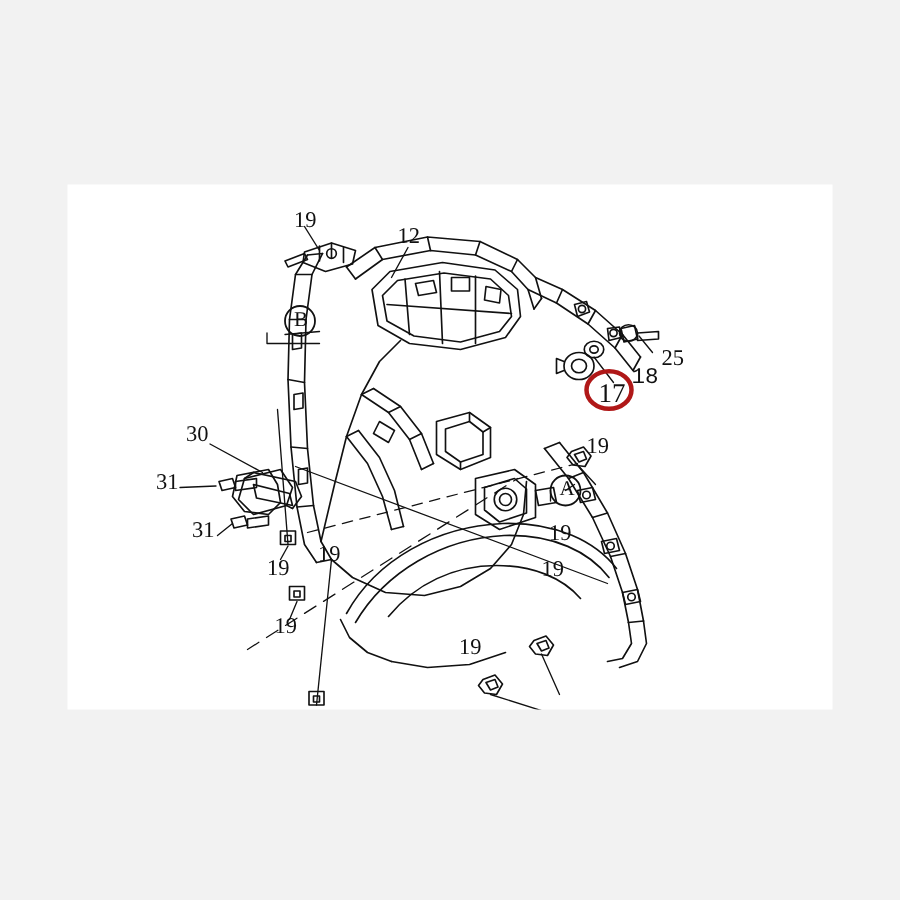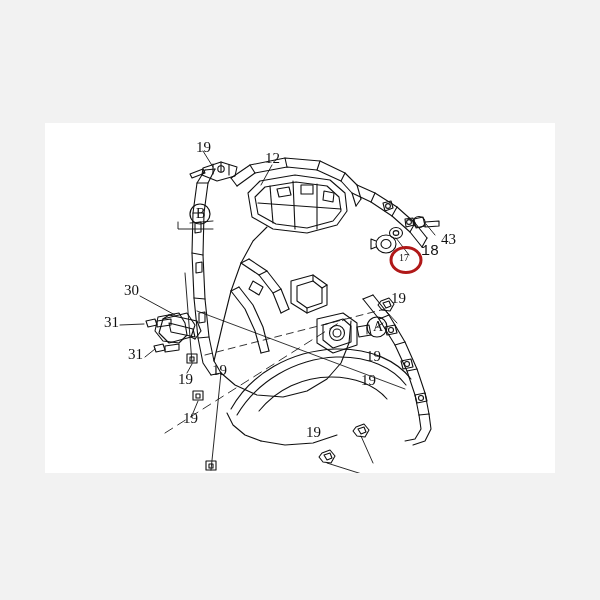--- a/index.html
+++ b/index.html
@@ -30,21 +30,21 @@
     position:absolute;
     font-family:"Liberation Serif", serif;
     font-size:14px;
     color:#111111;
     line-height:1;
     white-space:nowrap;
   }
   .hl-num{
     position:absolute;
     font-family:"Liberation Serif", serif;
-    font-size:10px;
+    font-size:18px;
     color:#111111;
     line-height:1;
   }
 </style>
 </head>
 <body>
 
 <div id="stage">
 
   <div id="canvas">
@@ -293,21 +293,21 @@
     <div class="lbl" style="left:138px;top:288px;">19</div>
     <div class="lbl" style="left:79px;top:160px;font-family:Liberation Serif, serif;">30</div>
     <div class="lbl" style="left:59px;top:192px;">31</div>
     <div class="lbl" style="left:83px;top:224px;">31</div>
     <div class="lbl" style="left:167px;top:240px;">19</div>
     <div class="lbl" style="left:261px;top:302px;">19</div>
     <div class="lbl" style="left:316px;top:250px;">19</div>
     <div class="lbl" style="left:321px;top:226px;">19</div>
     <div class="lbl" style="left:346px;top:168px;">19</div>
     <div class="lbl" style="left:376px;top:121px;font-family:Liberation Mono, monospace;">18</div>
-    <div class="lbl" style="left:396px;top:109px;">43</div>
+    <div class="lbl" style="left:396px;top:109px;">25</div>
 
     <div class="clbl" style="left:151px;top:84px;">B</div>
     <div class="clbl" style="left:328px;top:197px;">A</div>
 
     <div class="hl-num" style="left:354px;top:130px;">17</div>
 
   </div>
 </div>
 
 </body></html>

